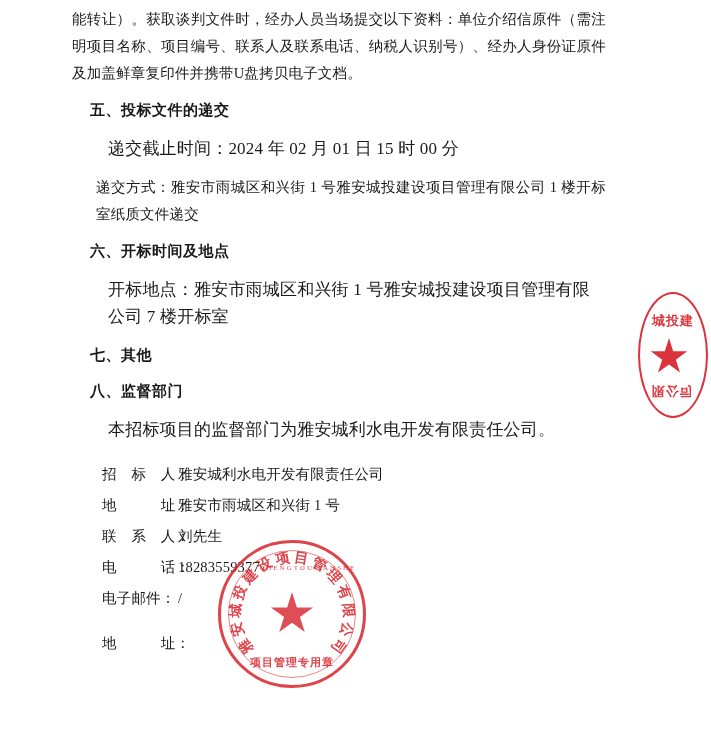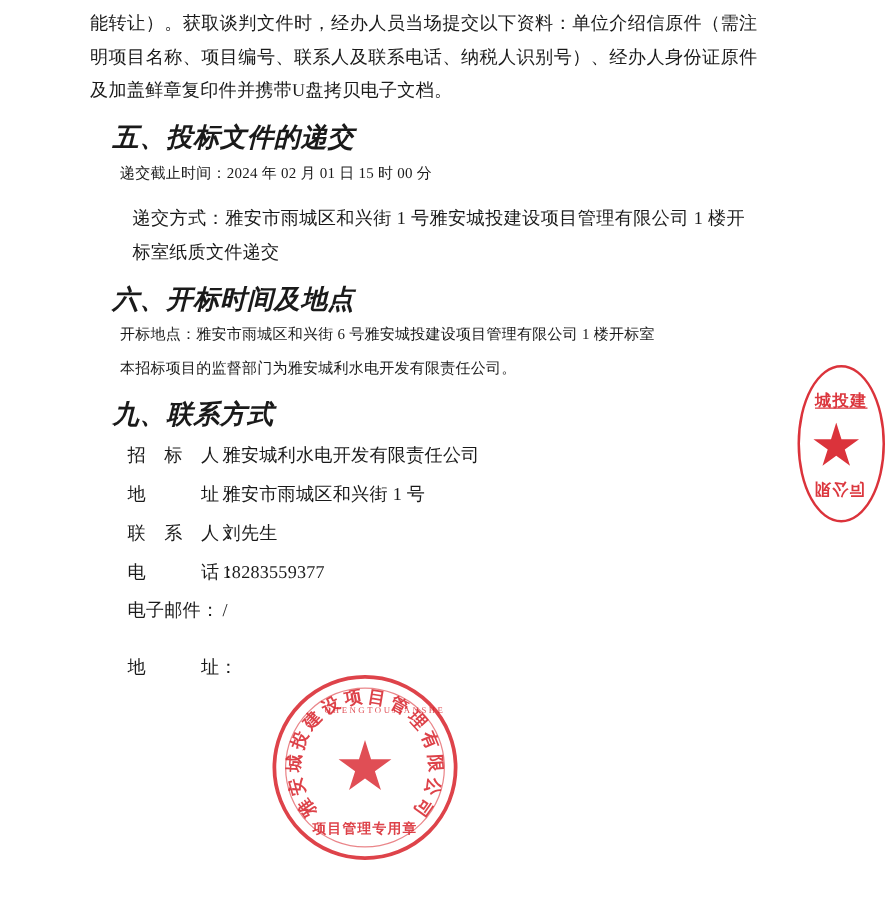--- a/index.html
+++ b/index.html
@@ -16,40 +16,39 @@
     position: relative;
   }
   .page {
     position: relative;
     width: 650px;
     height: 731px;
     box-sizing: border-box;
     padding: 6px 44px 0 46px;
   }
   .heading {
-    font-size: 21px;
+    font-size: 15px;
     font-weight: bold;
     line-height: 26px;
     margin: 10px 0 2px 0;
     padding-left: 44px;
     letter-spacing: 0.5px;
-    font-style: italic;
   }
   .body-line {
-    font-size: 12px;
+    font-size: 17px;
     line-height: 27px;
     padding-left: 50px;
-    margin: 0;
+    margin: 12px;
     letter-spacing: 0.2px;
   }
   .body-block {
     font-size: 14.5px;
     line-height: 27px;
     padding-left: 50px;
-    margin: 10px;
+    margin: 0;
     text-align: justify;
     letter-spacing: 0.2px;
   }
   .body-block.hang {
     padding-left: 26px;
     text-indent: 24px;
   }
   .contact-line {
     font-size: 14.5px;
     line-height: 31px;
@@ -111,21 +110,21 @@
     position: absolute;
     left: 0;
     width: 70px;
     text-align: center;
     color: #d8222a;
     font-size: 13px;
     font-weight: bold;
     letter-spacing: 1px;
     opacity: 0.9;
   }
-  .seal-right .txt-top { top: 20px; text-decoration: underline; }
+  .seal-right .txt-top { top: 20px; }
   .seal-right .txt-bot { top: 90px; transform: scaleY(-1); }
 
   
   .seal-circle {
     top: 540px;
     left: 218px;
     width: 148px;
     height: 148px;
   }
   .seal-circle .ring {
@@ -197,26 +196,27 @@
 
 <div class="page">
 
   <p class="top-para">能转让）。获取谈判文件时，经办人员当场提交以下资料：单位介绍信原件（需注明项目名称、项目编号、联系人及联系电话、纳税人识别号）、经办人身份证原件及加盖鲜章复印件并携带U盘拷贝电子文档。</p>
 
   <div class="heading">五、投标文件的递交</div>
   <p class="body-line">递交截止时间：2024 年 02 月 01 日 15 时 00 分</p>
   <p class="body-block">递交方式：雅安市雨城区和兴街 1 号雅安城投建设项目管理有限公司 1 楼开标室纸质文件递交</p>
 
   <div class="heading">六、开标时间及地点</div>
-  <p class="body-line">开标地点：雅安市雨城区和兴街 6 号雅安城投建设项目管理有限公司 1 楼开标室</p>
-
-
+  <p class="body-line">开标地点：雅安市雨城区和兴街 1 号雅安城投建设项目管理有限公司 7 楼开标室</p>
+
+  <div class="heading">七、其他</div>
+
+  <div class="heading">八、监督部门</div>
   <p class="body-line">本招标项目的监督部门为雅安城利水电开发有限责任公司。</p>
 
-  <div class="heading">九、联系方式</div>
 
   <div class="gap-small"></div>
 
   <p class="contact-line"><span class="contact-label">招　标　人：</span><span>雅安城利水电开发有限责任公司</span></p>
   <p class="contact-line"><span class="contact-label">地　　　址：</span><span>雅安市雨城区和兴街 1 号</span></p>
   <p class="contact-line"><span class="contact-label">联　系　人：</span><span>刘先生</span></p>
   <p class="contact-line"><span class="contact-label">电　　　话：</span><span>18283559377</span></p>
   <p class="contact-line"><span class="contact-label">电子邮件：</span><span>/</span></p>
 
   <div class="gap-med"></div>

